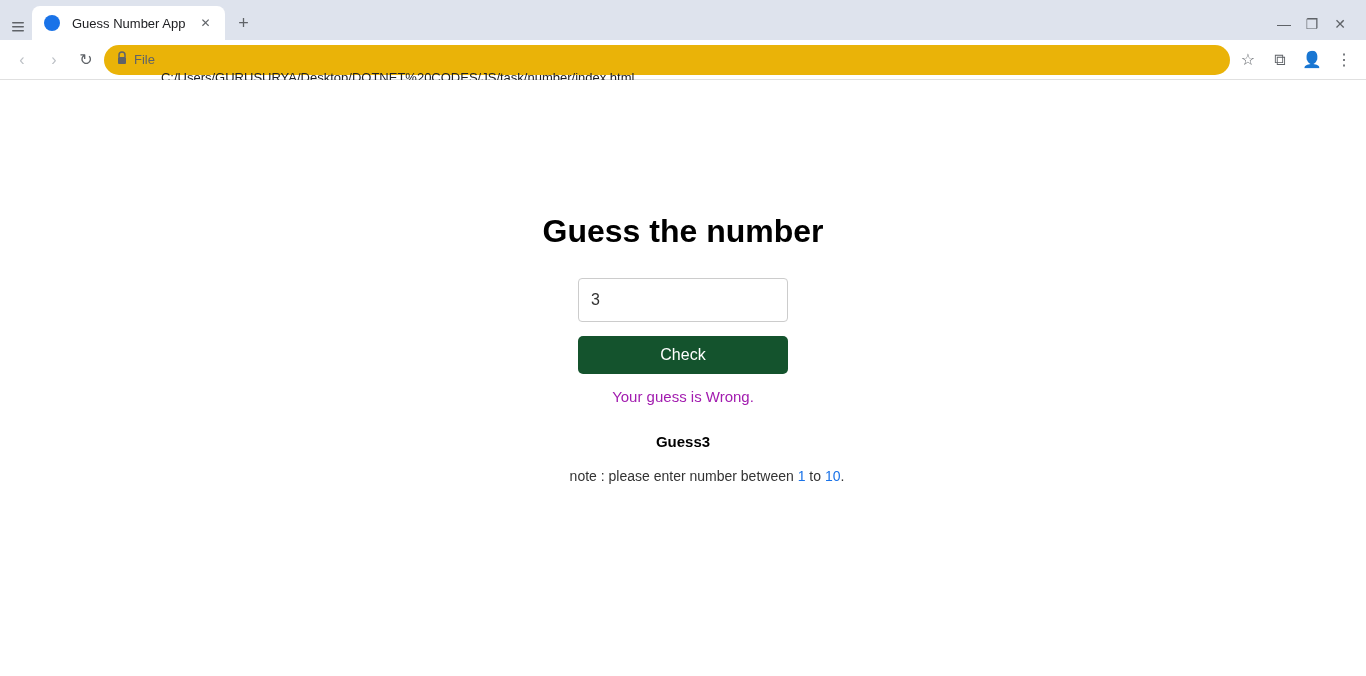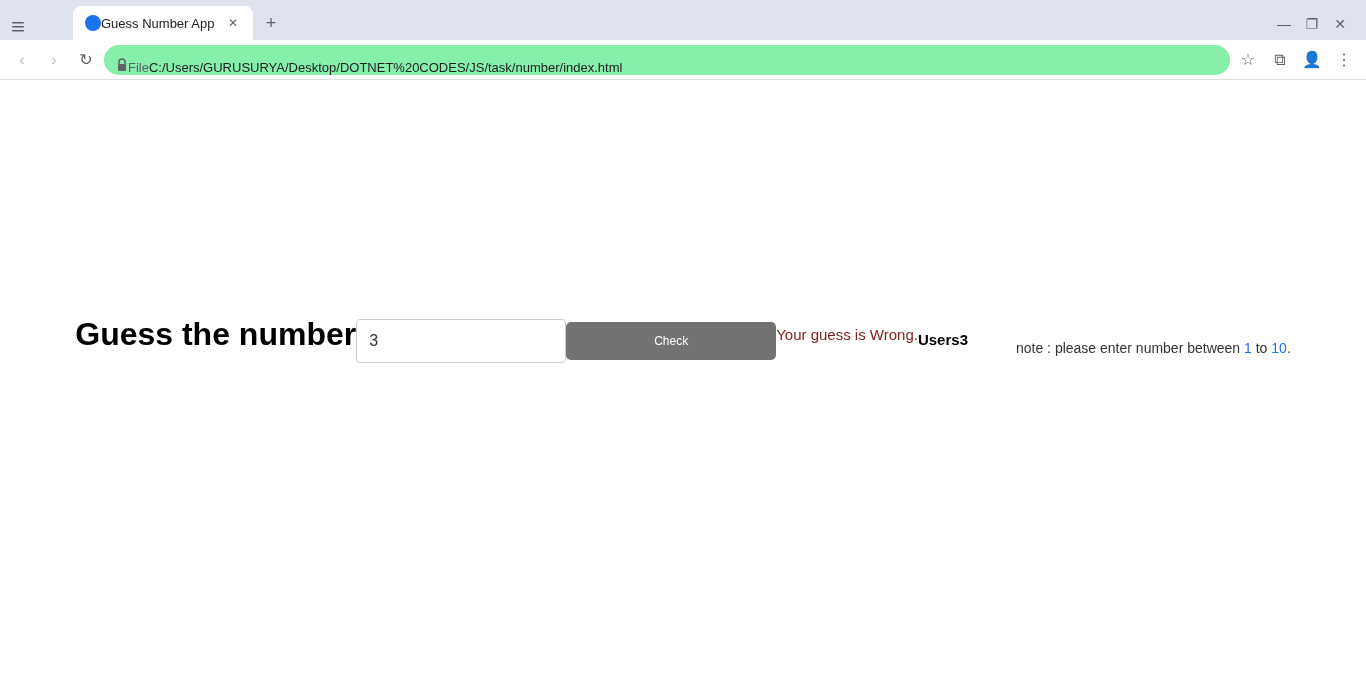--- a/index.html
+++ b/index.html
@@ -21,23 +21,22 @@
 
     .tab-item {
       display: flex;
       align-items: center;
       background: #fff;
       border-radius: 8px 8px 0 0;
       padding: 6px 12px;
       min-width: 180px;
       max-width: 240px;
       height: 34px;
-      gap: 0;
+      gap: 12px;
       position: relative;
-      margin-left: 41px;
     }
 
     .tab-favicon {
       width: 16px;
       height: 16px;
       border-radius: 50%;
       background: #1a73e8;
       flex-shrink: 0;
       display: flex;
       align-items: center;
@@ -138,25 +137,26 @@
     }
 
     .nav-btn.disabled {
       color: #bdc1c6;
       cursor: default;
     }
 
     .url-bar {
       flex: 1;
       display: flex;
-      align-items: flex-end;
-      background: #86efac;
+      align-items: center;
+      background: #eab308;
       border-radius: 20px;
       padding: 0 12px;
       height: 30px;
+      gap: 6px;
     }
 
     .url-lock {
       color: #5f6368;
       font-size: 12px;
     }
 
     .url-scheme {
       color: #5f6368;
       font-size: 13px;
@@ -185,21 +185,21 @@
       font-size: 16px;
       cursor: pointer;
       border-radius: 50%;
     }
 
     
     .page-content {
       flex: 1;
       background: #fff;
       display: flex;
-      flex-direction: row;
+      flex-direction: column;
       align-items: center;
       justify-content: center;
       padding-bottom: 60px;
     }
 
     .game-title {
       font-size: 32px;
       font-weight: bold;
       color: #000;
       margin-bottom: 28px;
@@ -214,31 +214,31 @@
       font-size: 16px;
       color: #333;
       outline: none;
       margin-bottom: 14px;
     }
 
     .check-btn {
       display: block;
       width: 210px;
       height: 38px;
-      background: #737373;
+      background: #14532d;
       color: #fff;
       border: none;
       border-radius: 5px;
-      font-size: 12px;
+      font-size: 16px;
       cursor: pointer;
       margin-bottom: 14px;
     }
 
     .wrong-msg {
-      color: #7f1d1d;
+      color: #a21caf;
       font-size: 15px;
       margin-bottom: 28px;
       text-align: center;
     }
 
     .score-text {
       font-size: 15px;
       font-weight: bold;
       color: #000;
       margin-bottom: 18px;
@@ -317,21 +317,21 @@
   <div class="page-content">
     <h1 class="game-title">Guess the number</h1>
 
     <input class="guess-input" type="number" value="3" style="">
 
     <button class="check-btn">Check</button>
 
     <div class="wrong-msg">Your guess is Wrong.</div>
 
     <div class="score-text">
-      <span>Users</span><span>3</span>
+      <span>Guess</span><span>3</span>
     </div>
 
     <div class="note-text">
       <span>note : please enter number between </span><span class="note-blue">1</span>
       <span>to</span>
       <span class="note-blue">10</span><span>.</span>
     </div>
   </div>
 
 </div>

